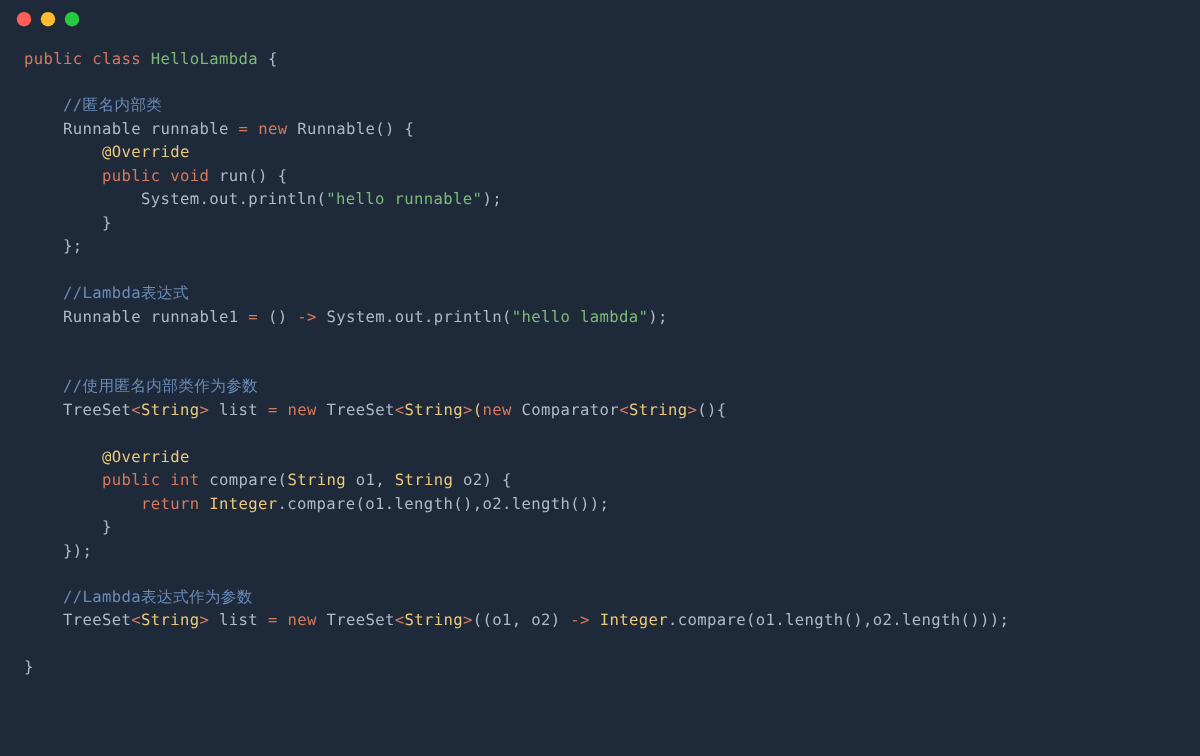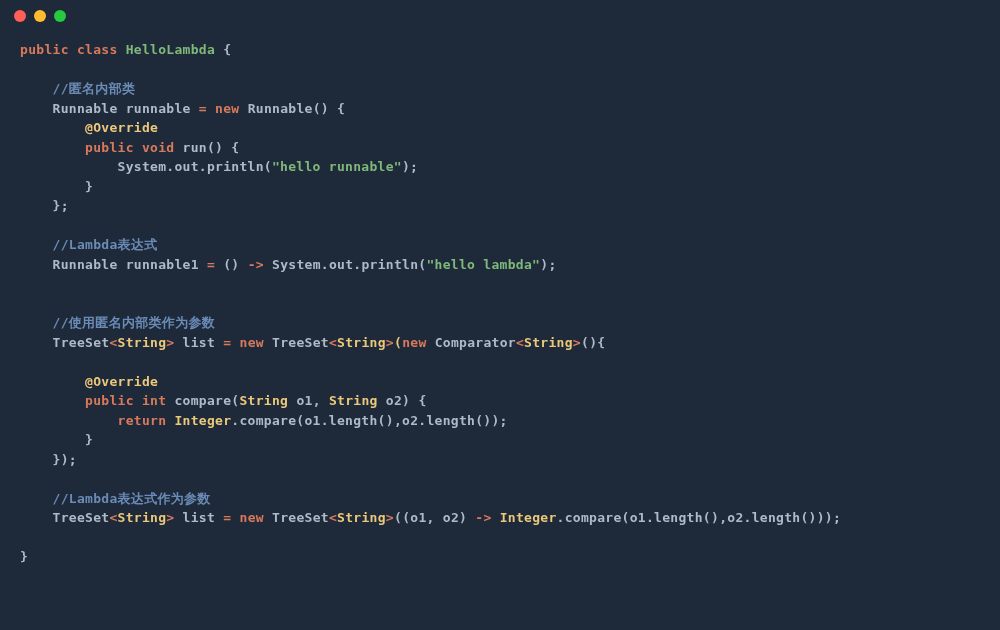--- a/index.html
+++ b/index.html
@@ -13,21 +13,20 @@
       font-size: 13px;
       line-height: 1.5;
       width: 1000px;
       height: 630px;
       overflow: hidden;
     }
     .window {
       width: 100%;
       height: 100%;
       background: #1e2a3a;
-      font-weight: bold;
     }
     .titlebar {
       height: 32px;
       display: flex;
       align-items: center;
       padding-left: 14px;
       gap: 8px;
     }
     .dot {
       width: 12px;

